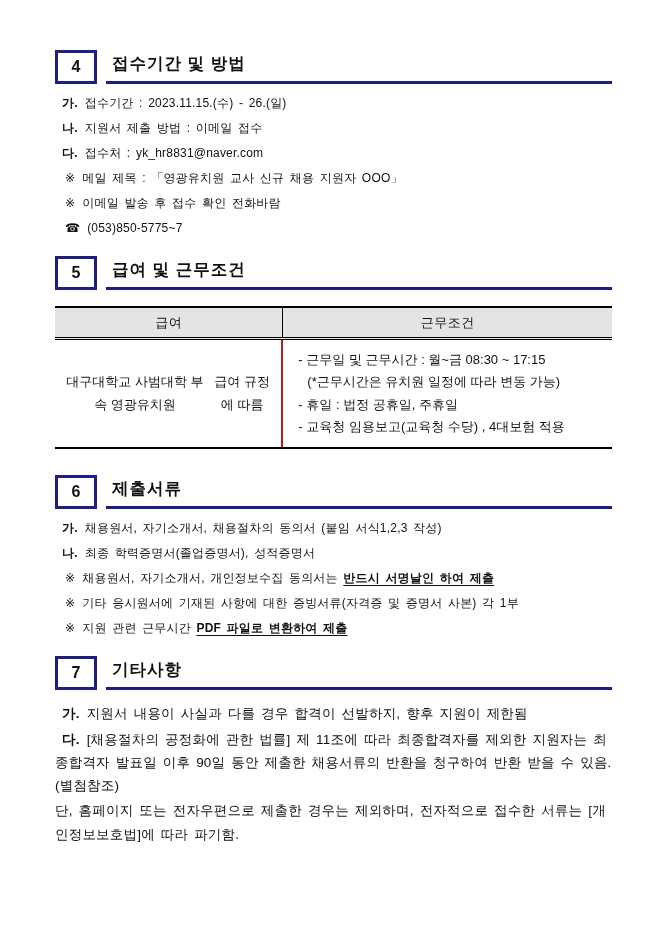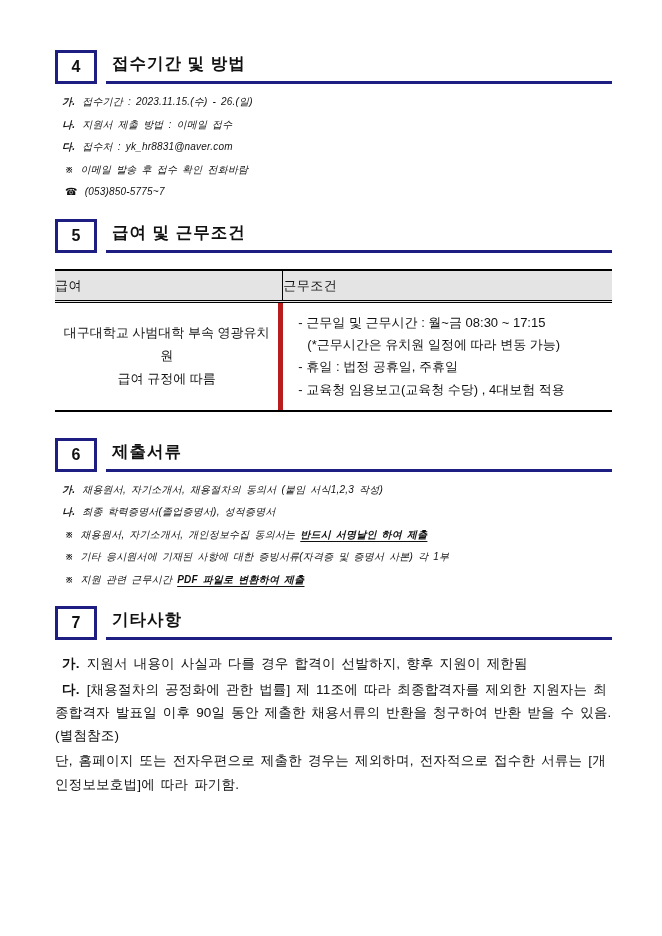--- a/index.html
+++ b/index.html
@@ -23,47 +23,47 @@
   .sec-title-box {
     flex: 1; margin-left: 9px;
     border-bottom: 3px solid #1e1e82;
     display: flex; align-items: flex-end;
     padding: 0 0 6px 6px;
   }
   .sec-title { font-size: 16.5px; font-weight: bold; letter-spacing: 1px; }
 
   
   .doc-line {
-    font-size: 10px; line-height: 1.25;
+    font-size: 12px; line-height: 1.25;
     padding-left: 7px; margin-bottom: 10px;
-    letter-spacing: 0.2px; word-spacing: 2px; font-style: italic;
+    letter-spacing: 0.2px; word-spacing: 2px;
   }
   .note-line { padding-left: 10px; }
   .marker-b { font-weight: bold; margin-right: 7px; }
   .marker-n { margin-right: 7px; }
   .em-bu { font-weight: bold; text-decoration: underline; text-underline-offset: 2.5px; }
 
   .sec-body { margin-top: 12px; }
   .sec-gap { margin-top: 20px; }
 
   
   .pay-table {
     margin-top: 16px; margin-bottom: 26px;
     border-top: 2px solid #000; border-bottom: 2px solid #000;
   }
   .pt-head { display: flex; background: #e4e4e4; border-bottom: 3px double #000; }
   .pt-h-left, .pt-h-right {
-    padding: 6px 0 5px; text-align: left; font-size: 13px; letter-spacing: 0.5px;
+    padding: 6px 0 5px; text-align: center; font-size: 13px; letter-spacing: 0.5px;
   }
   .pt-h-left { width: 41%; border-right: 1px solid #000; }
   .pt-h-right { flex: 1; }
   .pt-body { display: flex; }
   .pt-cell-left {
-    width: 41%; border-right: 5px solid #b91c1c;
-    display: flex; flex-direction: column; justify-content: center; align-items: center;
+    width: 41%; border-right: 2px solid #b91c1c;
+    display: flex; justify-content: center; align-items: center;
     text-align: center; font-size: 13px; line-height: 1.75; padding: 10px 6px;
   }
   .pt-cell-right { flex: 1; padding: 9px 4px 9px 15px; font-size: 13px; line-height: 1.72; }
   .cond-indent { padding-left: 9px; }
 
   
   .para {
     font-size: 13.5px; line-height: 1.72;
     letter-spacing: 0.2px; word-spacing: 2px;
     margin-bottom: 2px;
@@ -78,20 +78,21 @@
   <div class="sec-header">
     <div class="sec-num">4</div>
     <div class="sec-title-box">
       <span class="sec-title">접수기간 및 방법</span>
     </div>
   </div>
   <div class="sec-body">
     <p class="doc-line"><span class="marker-b">가.</span><span>접수기간 : 2023.11.15.(수) - 26.(일)</span></p>
     <p class="doc-line"><span class="marker-b">나.</span><span>지원서 제출 방법 : 이메일 접수</span></p>
     <p class="doc-line"><span class="marker-b">다.</span><span>접수처 : yk_hr8831@naver.com</span></p>
+    <p class="doc-line note-line"><span class="marker-n">※</span><span>메일 제목 : 「영광유치원 교사 신규 채용 지원자 OOO」</span></p>
     <p class="doc-line note-line"><span class="marker-n">※</span><span>이메일 발송 후 접수 확인 전화바람</span></p>
     <p class="doc-line note-line"><span class="marker-n">☎</span><span>(053)850-5775~7</span></p>
   </div>
 
   <div class="sec-header sec-gap">
     <div class="sec-num">5</div>
     <div class="sec-title-box">
       <span class="sec-title">급여 및 근무조건</span>
     </div>
   </div>

